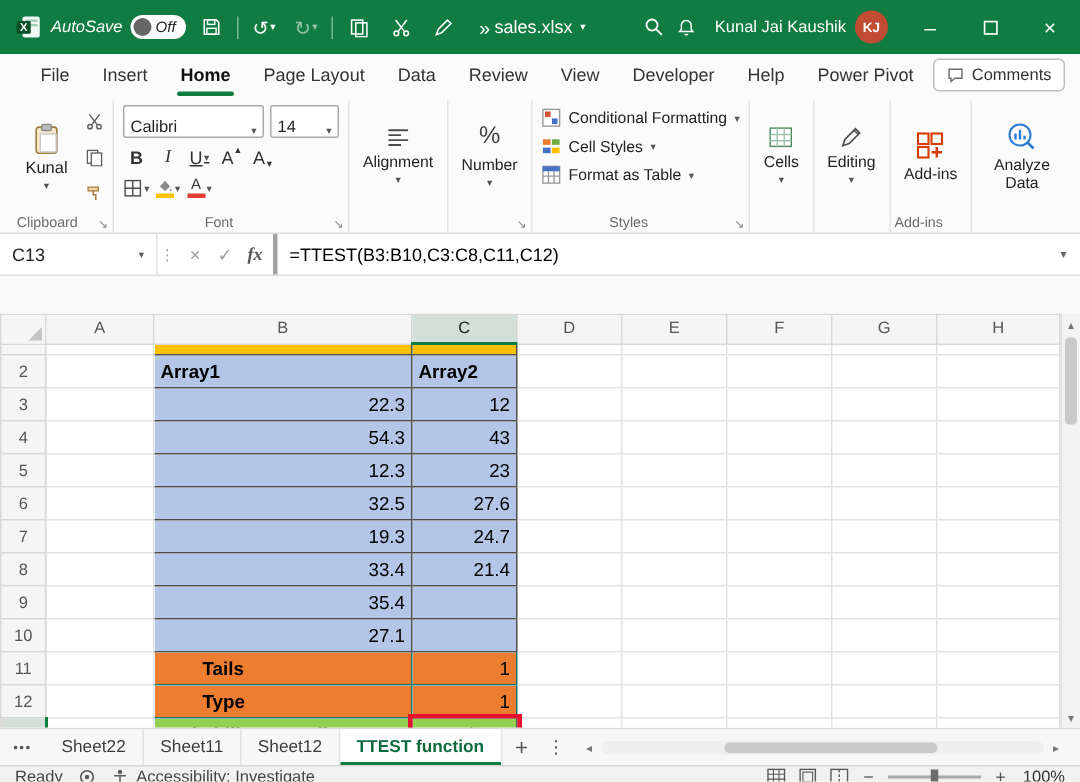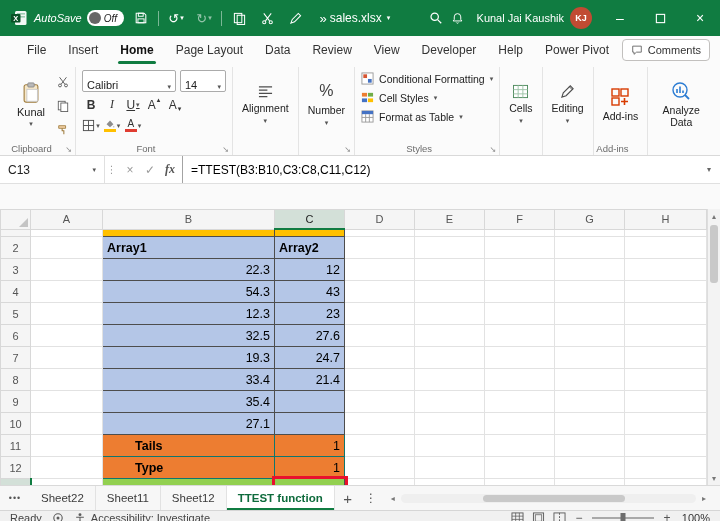--- a/index.html
+++ b/index.html
@@ -63,21 +63,21 @@
   .pct{font-size:16px;color:#3F3F3F;font-weight:normal;}
 
   
   .fbar{flex:0 0 27px;display:flex;align-items:stretch;background:#fff;border-bottom:1px solid #E0E0E0;}
   .namebox{width:88px;display:flex;align-items:center;justify-content:space-between;padding:0 8px;font-size:12px;color:#222;border-right:1px solid #E0E0E0;}
   .namebox .mini{font-size:7px;color:#555;}
   .fbar-handle{width:13px;display:flex;align-items:center;justify-content:center;color:#9a9a9a;font-size:10px;}
   .fbtns{display:flex;align-items:center;padding:0 2px;}
   .fbtn{width:20px;text-align:center;color:#9B9B9B;font-size:12px;}
   .fbtn.fx{font-style:italic;color:#555;font-family:"Liberation Serif",serif;font-weight:bold;font-size:12px;}
-  .ftext{flex:1;display:flex;align-items:center;padding-left:8px;font-size:12px;color:#000;border-left:1px solid #a3a3a3;white-space:nowrap;overflow:hidden;}
+  .ftext{flex:1;display:flex;align-items:center;padding-left:8px;font-size:12px;color:#000;border-left:3px solid #a3a3a3;white-space:nowrap;overflow:hidden;}
   .fchevron{width:22px;display:flex;align-items:center;justify-content:center;color:#666;font-size:8px;}
 
   .gapstrip{flex:0 0 25px;background:#FAFAFA;}
 
   
   .grid-area{flex:0 0 276px;display:flex;position:relative;background:#fff;overflow:hidden;}
   table.sheet{border-collapse:collapse;table-layout:fixed;width:706px;flex:0 0 706px;}
   thead th{height:18px;background:#F5F5F5;border:1px solid #D8D8D8;font-size:11px;color:#555;text-align:center;padding:0;font-weight:normal;}
   thead th.corner{position:relative;}
   thead th.corner::after{content:'';position:absolute;right:2px;bottom:2px;border-style:solid;border-width:0 0 9px 9px;border-color:transparent transparent #C4C4C4 transparent;}

